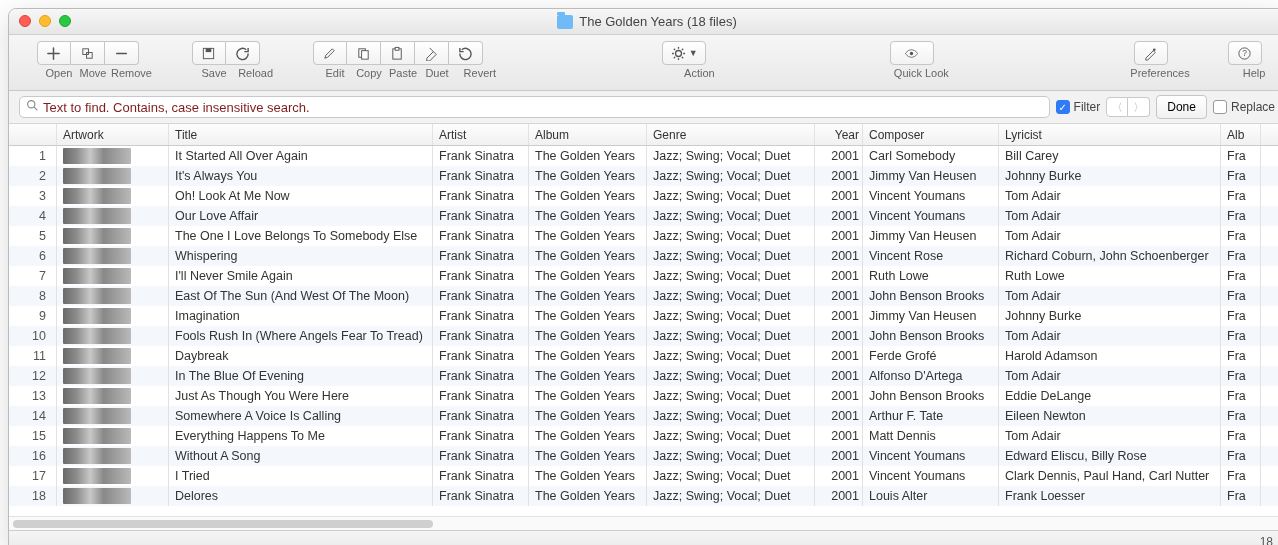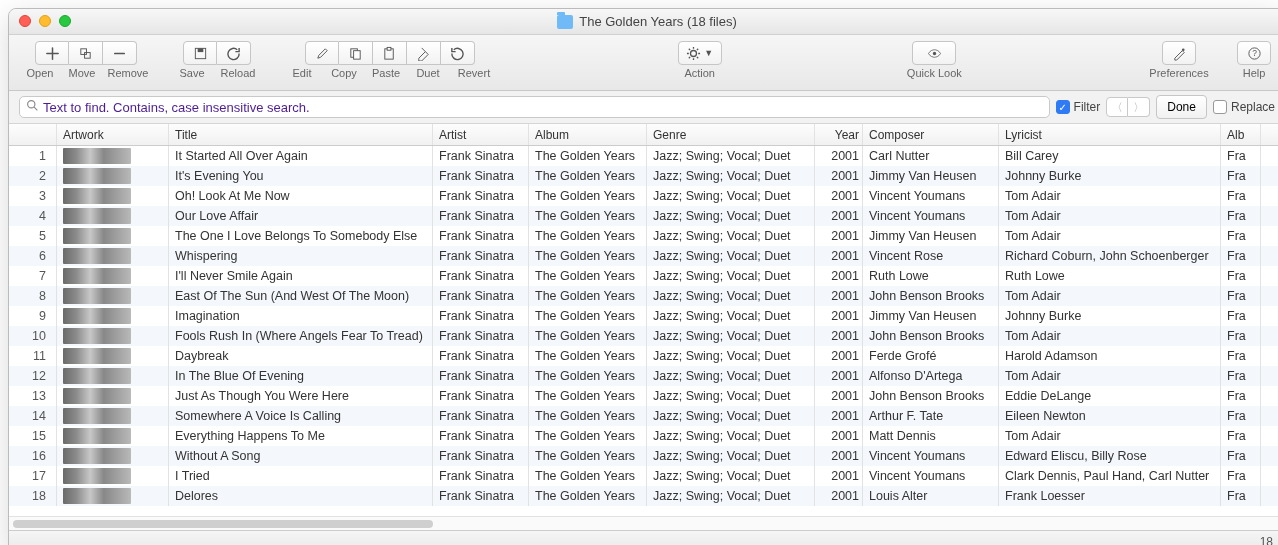--- a/index.html
+++ b/index.html
@@ -15,26 +15,26 @@
 .title-ic::before { content:""; position:absolute; top:-3px; left:0; width:8px; height:3px; background:#6fbaf7; border-radius:1px 1px 0 0; }
 .title { font-size: 13px; color: #444; display: flex; align-items: center; }
 .toolbar { height: 56px; background: linear-gradient(#f6f6f6,#e8e8e8); border-bottom: 1px solid #c8c8c8; display: flex; align-items: flex-start; padding: 6px 14px 0 14px; gap: 26px; }
 .tgroup { display: flex; flex-direction: column; align-items: center; }
 .tgroup .btns { display: flex; gap: 0; }
 .tbtn { height: 24px; min-width: 34px; background: linear-gradient(#fff,#f2f2f2); border: 1px solid #c6c6c6; display: flex; align-items: center; justify-content: center; font-size: 14px; cursor: pointer; color:#555; }
 .tbtn:first-child { border-radius: 4px 0 0 4px; }
 .tbtn:last-child { border-radius: 0 4px 4px 0; }
 .tbtn.single { border-radius: 4px; }
 .tbtn + .tbtn { border-left: none; }
-.tlabels { display: flex; gap: 8px; margin-top: 2px; }
+.tlabels { display: flex; gap: 0; margin-top: 2px; margin-left: 19px; }
 .tlbl { font-size: 11px; color: #666; text-align: center; min-width: 34px; }
-.tlbl.wide { min-width: 42px; }
+.tlbl.wide { min-width: 42px; text-align: right; }
 .toolbar .spacer { flex: 1; }
 .searchrow { display: flex; align-items: center; background: #f2f2f2; border-bottom: 1px solid #d5d5d5; padding: 4px 10px; gap: 6px; }
-.searchbox { flex: 1; display: flex; align-items: center; background: #fff; border: 1px solid #c9c9c9; border-radius: 5px; height: 22px; padding: 0 6px; color: #4c1d95; font-size: 13px; }
+.searchbox { flex: 1; display: flex; align-items: center; background: #fff; border: 1px solid #c9c9c9; border-radius: 5px; height: 22px; padding: 0 6px; color: #7f1d1d; font-size: 13px; }
 .searchbox .mag { margin-right: 4px; color:#888; }
 .chip { display: flex; align-items: center; gap: 4px; font-size: 12px; color:#444; }
 .chkbox { width: 14px; height: 14px; border: 1px solid #999; border-radius: 3px; background:#fff; display:inline-flex; align-items:center; justify-content:center; font-size:10px; }
 .chkbox.checked { background:#2f7bf6; border-color:#2f7bf6; color:#fff; }
 .navbtn { width: 22px; height: 20px; border:1px solid #c9c9c9; background:#fff; border-radius:4px; display:flex; align-items:center; justify-content:center; color:#aaa; cursor:default; font-size:11px; }
 .navpair { display:flex; }
 .navpair .navbtn:first-child { border-radius:4px 0 0 4px; }
 .navpair .navbtn:last-child { border-radius:0 4px 4px 0; border-left:none; }
 .donebtn { height:24px; padding:0 10px; border:1px solid #c6c6c6; background:linear-gradient(#fff,#f1f1f1); border-radius:4px; font-size:12px; cursor:pointer; }
 .tablewrap { flex:1; background:#fff; overflow:hidden; display:flex; flex-direction:column; }
@@ -272,30 +272,30 @@
         <div class="tr">
           <div class="td c-num">1</div>
           <div class="td c-art">
             <div class="art-thumb"></div>
           </div>
           <div class="td c-title">It Started All Over Again</div>
           <div class="td c-artist">Frank Sinatra</div>
           <div class="td c-album">The Golden Years</div>
           <div class="td c-genre">Jazz; Swing; Vocal; Duet</div>
           <div class="td c-year">2001</div>
-          <div class="td c-comp">Carl Nutter</div>
+          <div class="td c-comp">Carl Somebody</div>
           <div class="td c-lyr">Bill Carey</div>
           <div class="td c-alb2">Fra</div>
         </div>
         <div class="tr">
           <div class="td c-num">2</div>
           <div class="td c-art">
             <div class="art-thumb"></div>
           </div>
-          <div class="td c-title">It's Evening You</div>
+          <div class="td c-title">It's Always You</div>
           <div class="td c-artist">Frank Sinatra</div>
           <div class="td c-album">The Golden Years</div>
           <div class="td c-genre">Jazz; Swing; Vocal; Duet</div>
           <div class="td c-year">2001</div>
           <div class="td c-comp">Jimmy Van Heusen</div>
           <div class="td c-lyr">Johnny Burke</div>
           <div class="td c-alb2">Fra</div>
         </div>
         <div class="tr">
           <div class="td c-num">3</div>

